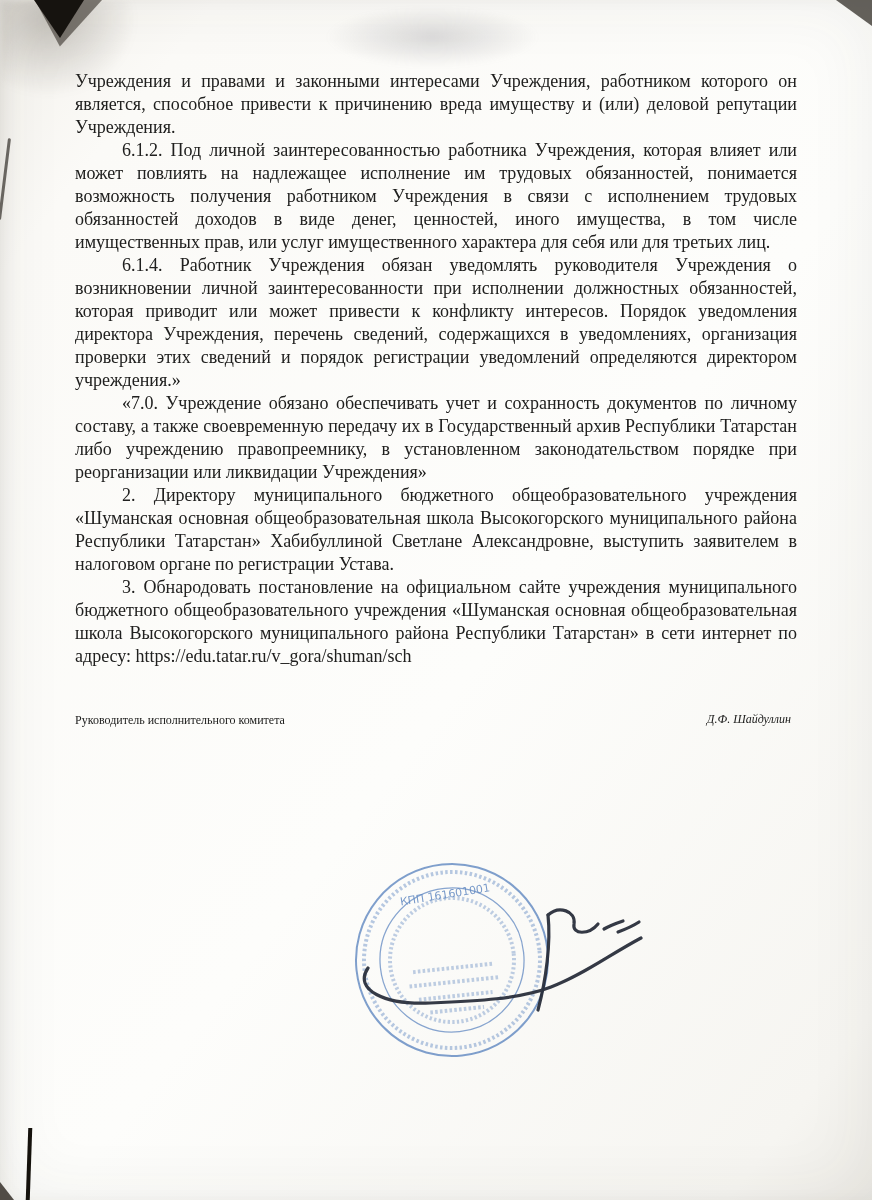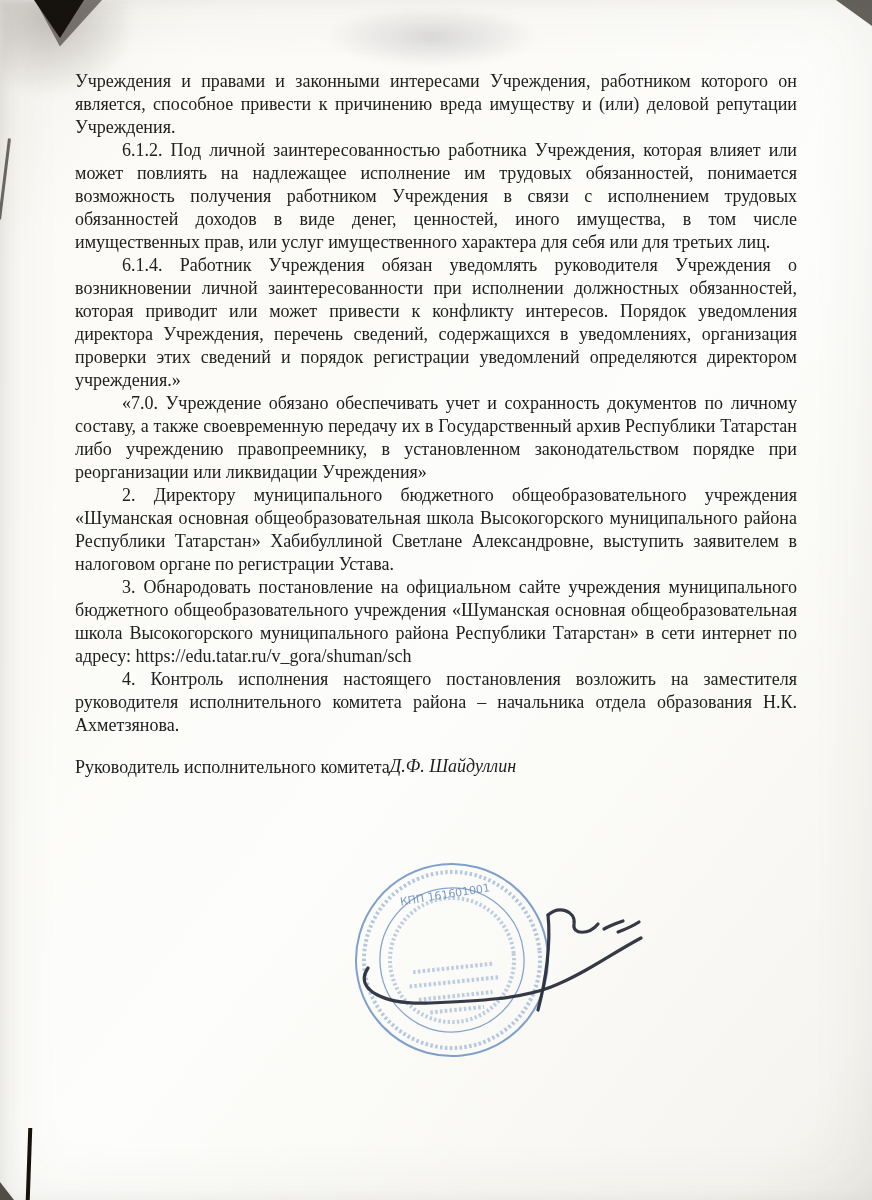--- a/index.html
+++ b/index.html
@@ -21,24 +21,25 @@
     width: 722px;
     font-size: 18px;
     line-height: 23px;
     text-align: justify;
     z-index: 1;
   }
   .content p { text-indent: 47px; }
   .content p.no-indent { text-indent: 0; }
 
   .sig-row {
-    margin-top: 16px;
+    margin-top: 38px;
     display: flex;
+    justify-content: space-between;
     align-items: flex-end;
-    font-size: 18px;
+    font-size: 12px;
   }
   .sig-titles div { line-height: 29px; white-space: nowrap; }
   .sig-name { white-space: nowrap; padding-right: 6px; transform: translateY(-4px); font-style: italic; }
 
   
   .stamp-wrap {
     position: absolute; left: 337px; top: 850px;
     width: 230px; height: 220px;
     transform: rotate(-6deg);
     opacity: 0.82;
@@ -78,21 +79,20 @@
 
 <div class="page">
 
   <div class="content">
     <p class="no-indent">Учреждения и правами и законными интересами Учреждения, работником которого он является, способное привести к причинению вреда имуществу и (или) деловой репутации Учреждения.</p>
     <p>6.1.2. Под личной заинтересованностью работника Учреждения, которая влияет или может повлиять на надлежащее исполнение им трудовых обязанностей, понимается возможность получения работником Учреждения в связи с исполнением трудовых обязанностей доходов в виде денег, ценностей, иного имущества, в том числе имущественных прав, или услуг имущественного характера для себя или для третьих лиц.</p>
     <p>6.1.4. Работник Учреждения обязан уведомлять руководителя Учреждения о возникновении личной заинтересованности при исполнении должностных обязанностей, которая приводит или может привести к конфликту интересов. Порядок уведомления директора Учреждения, перечень сведений, содержащихся в уведомлениях, организация проверки этих сведений и порядок регистрации уведомлений определяются директором учреждения.»</p>
     <p>«7.0. Учреждение обязано обеспечивать учет и сохранность документов по личному составу, а также своевременную передачу их в Государственный архив Республики Татарстан либо учреждению  правопреемнику,   в установленном законодательством порядке при реорганизации или ликвидации Учреждения»</p>
     <p>2. Директору муниципального бюджетного общеобразовательного учреждения «Шуманская основная общеобразовательная школа Высокогорского муниципального района Республики Татарстан» Хабибуллиной Светлане Александровне, выступить заявителем в налоговом органе по регистрации Устава.</p>
     <p>3. Обнародовать постановление на официальном сайте  учреждения муниципального бюджетного общеобразовательного учреждения «Шуманская основная общеобразовательная школа Высокогорского муниципального района Республики Татарстан» в сети интернет по адресу: https://edu.tatar.ru/v_gora/shuman/sch</p>
-    <p>4.  Контроль исполнения настоящего постановления возложить на заместителя руководителя исполнительного комитета района – начальника отдела образования Н.К. Ахметзянова.</p>
 
     <div class="sig-row">
       <div class="sig-titles">
         <div>Руководитель исполнительного комитета</div>
       </div>
       <div class="sig-name">Д.Ф. Шайдуллин</div>
     </div>
   </div>
 
   <div class="stamp-wrap">

